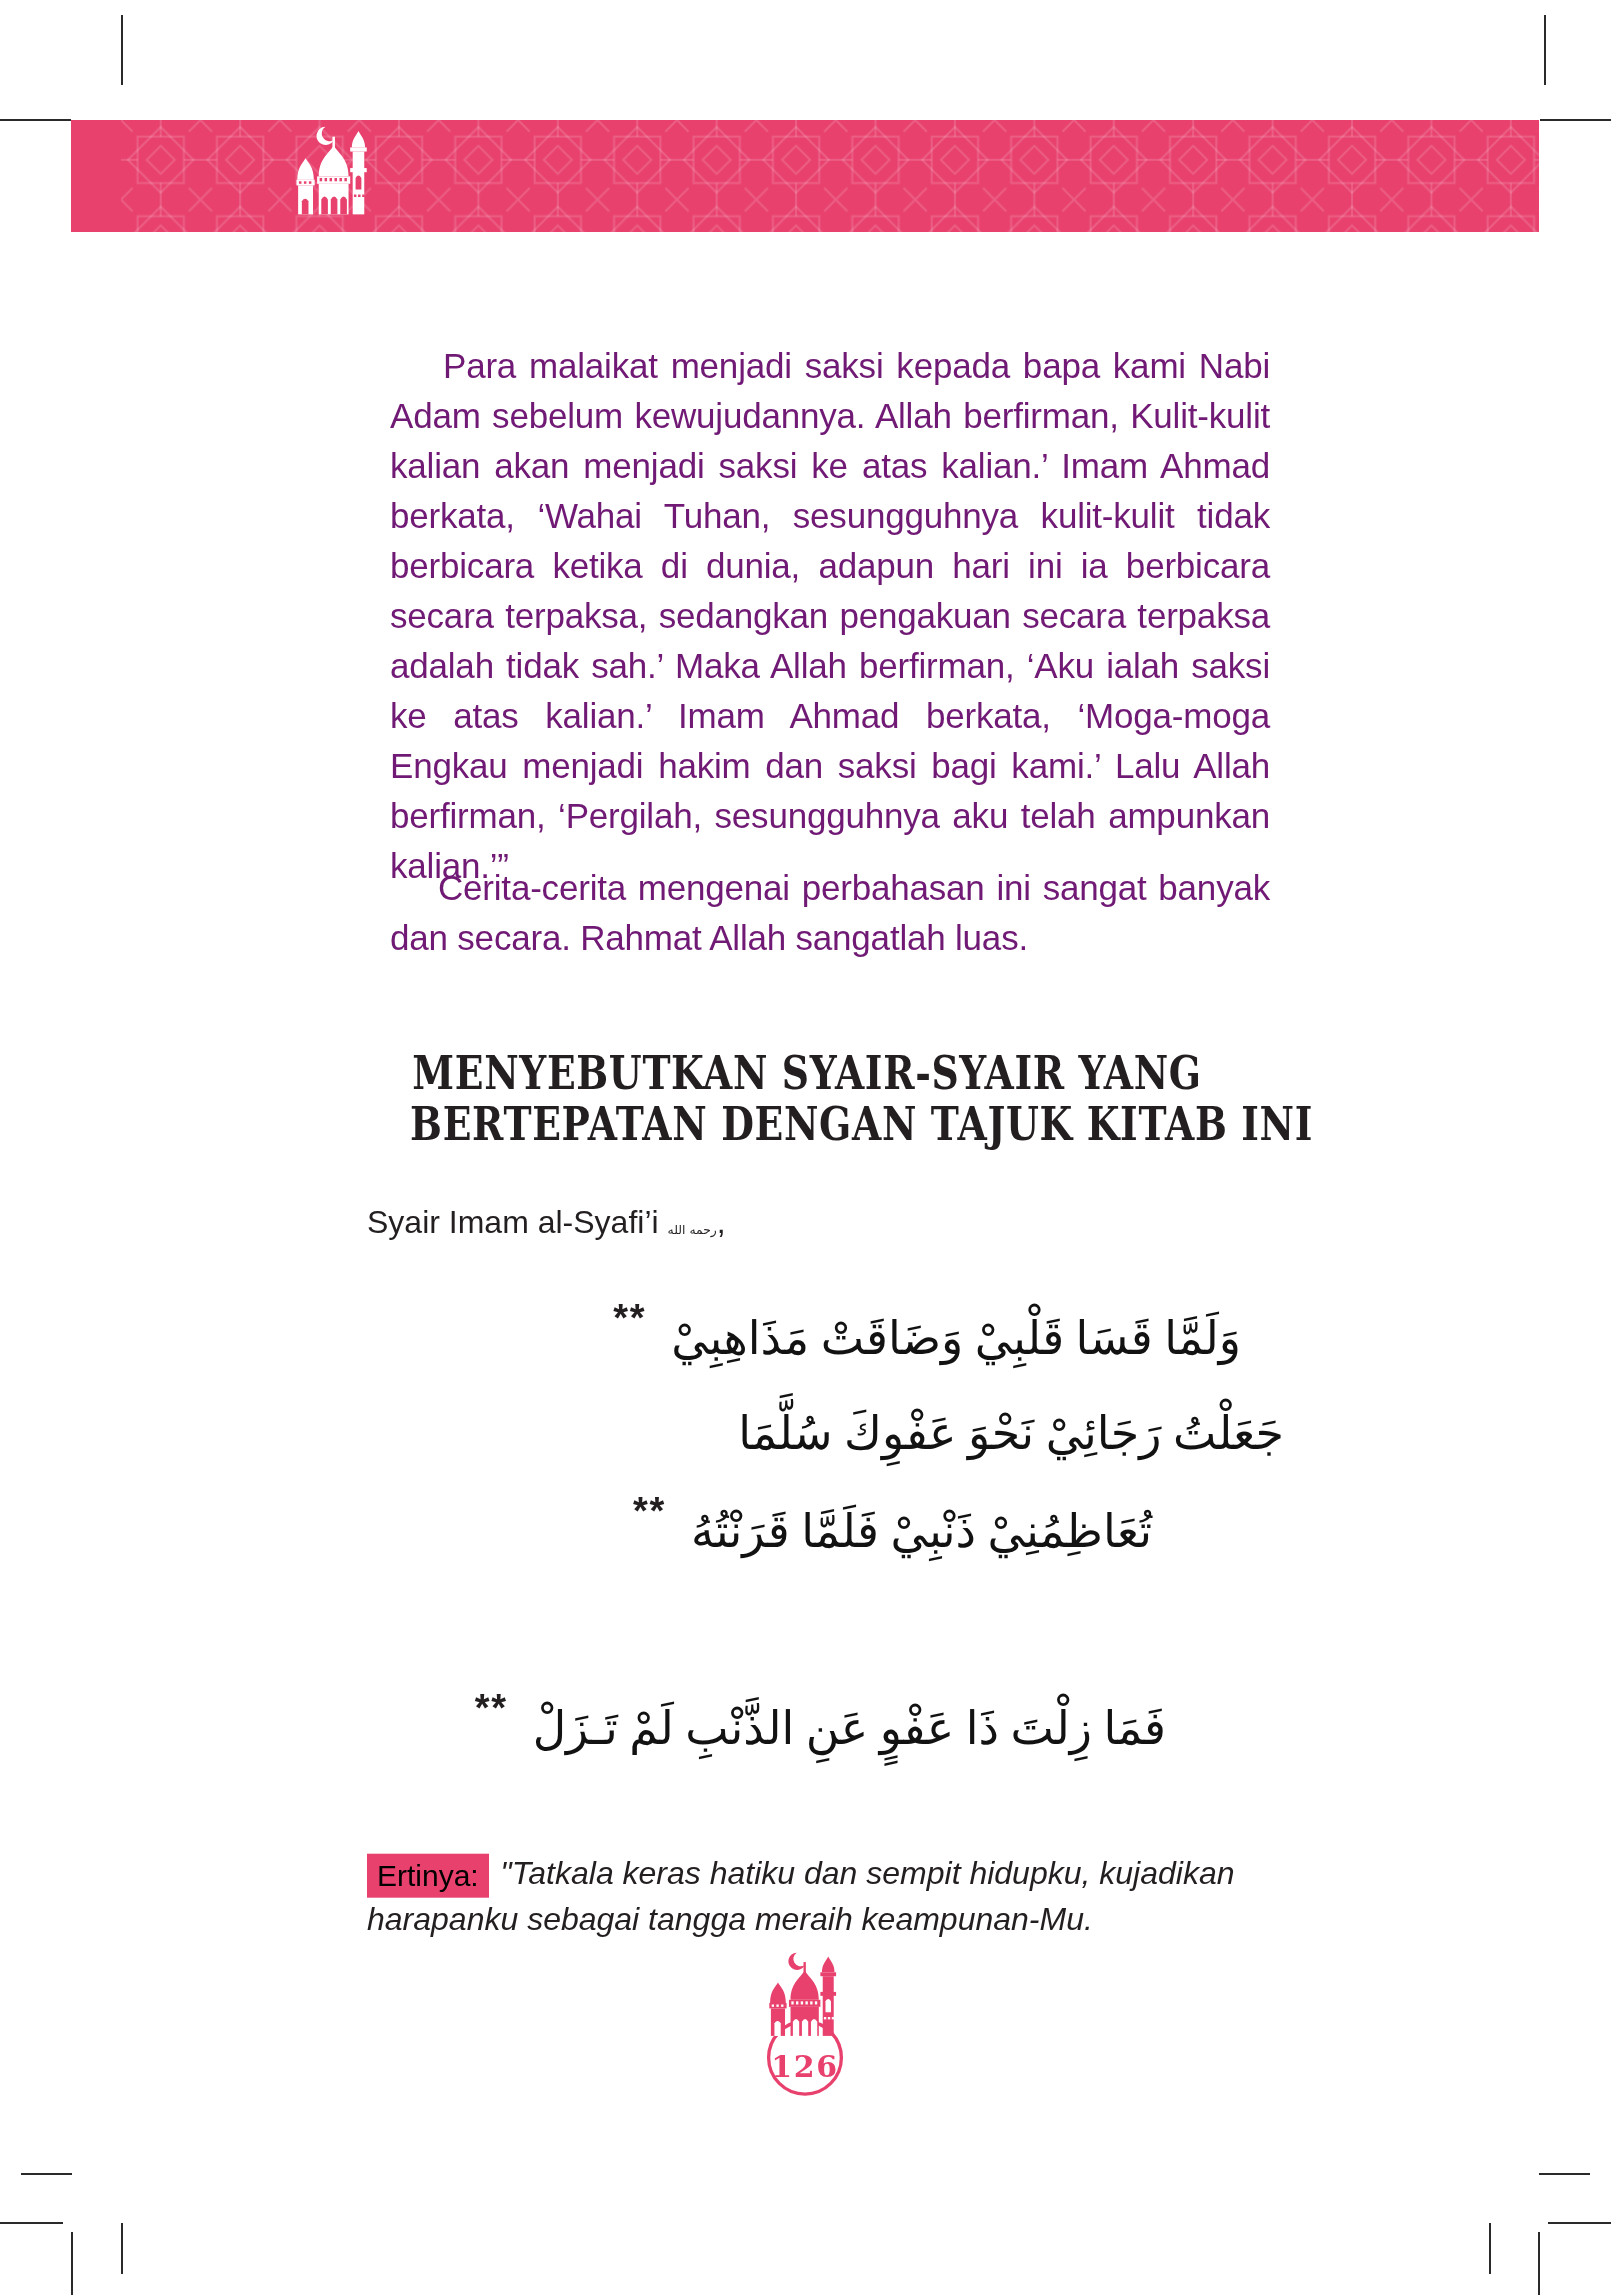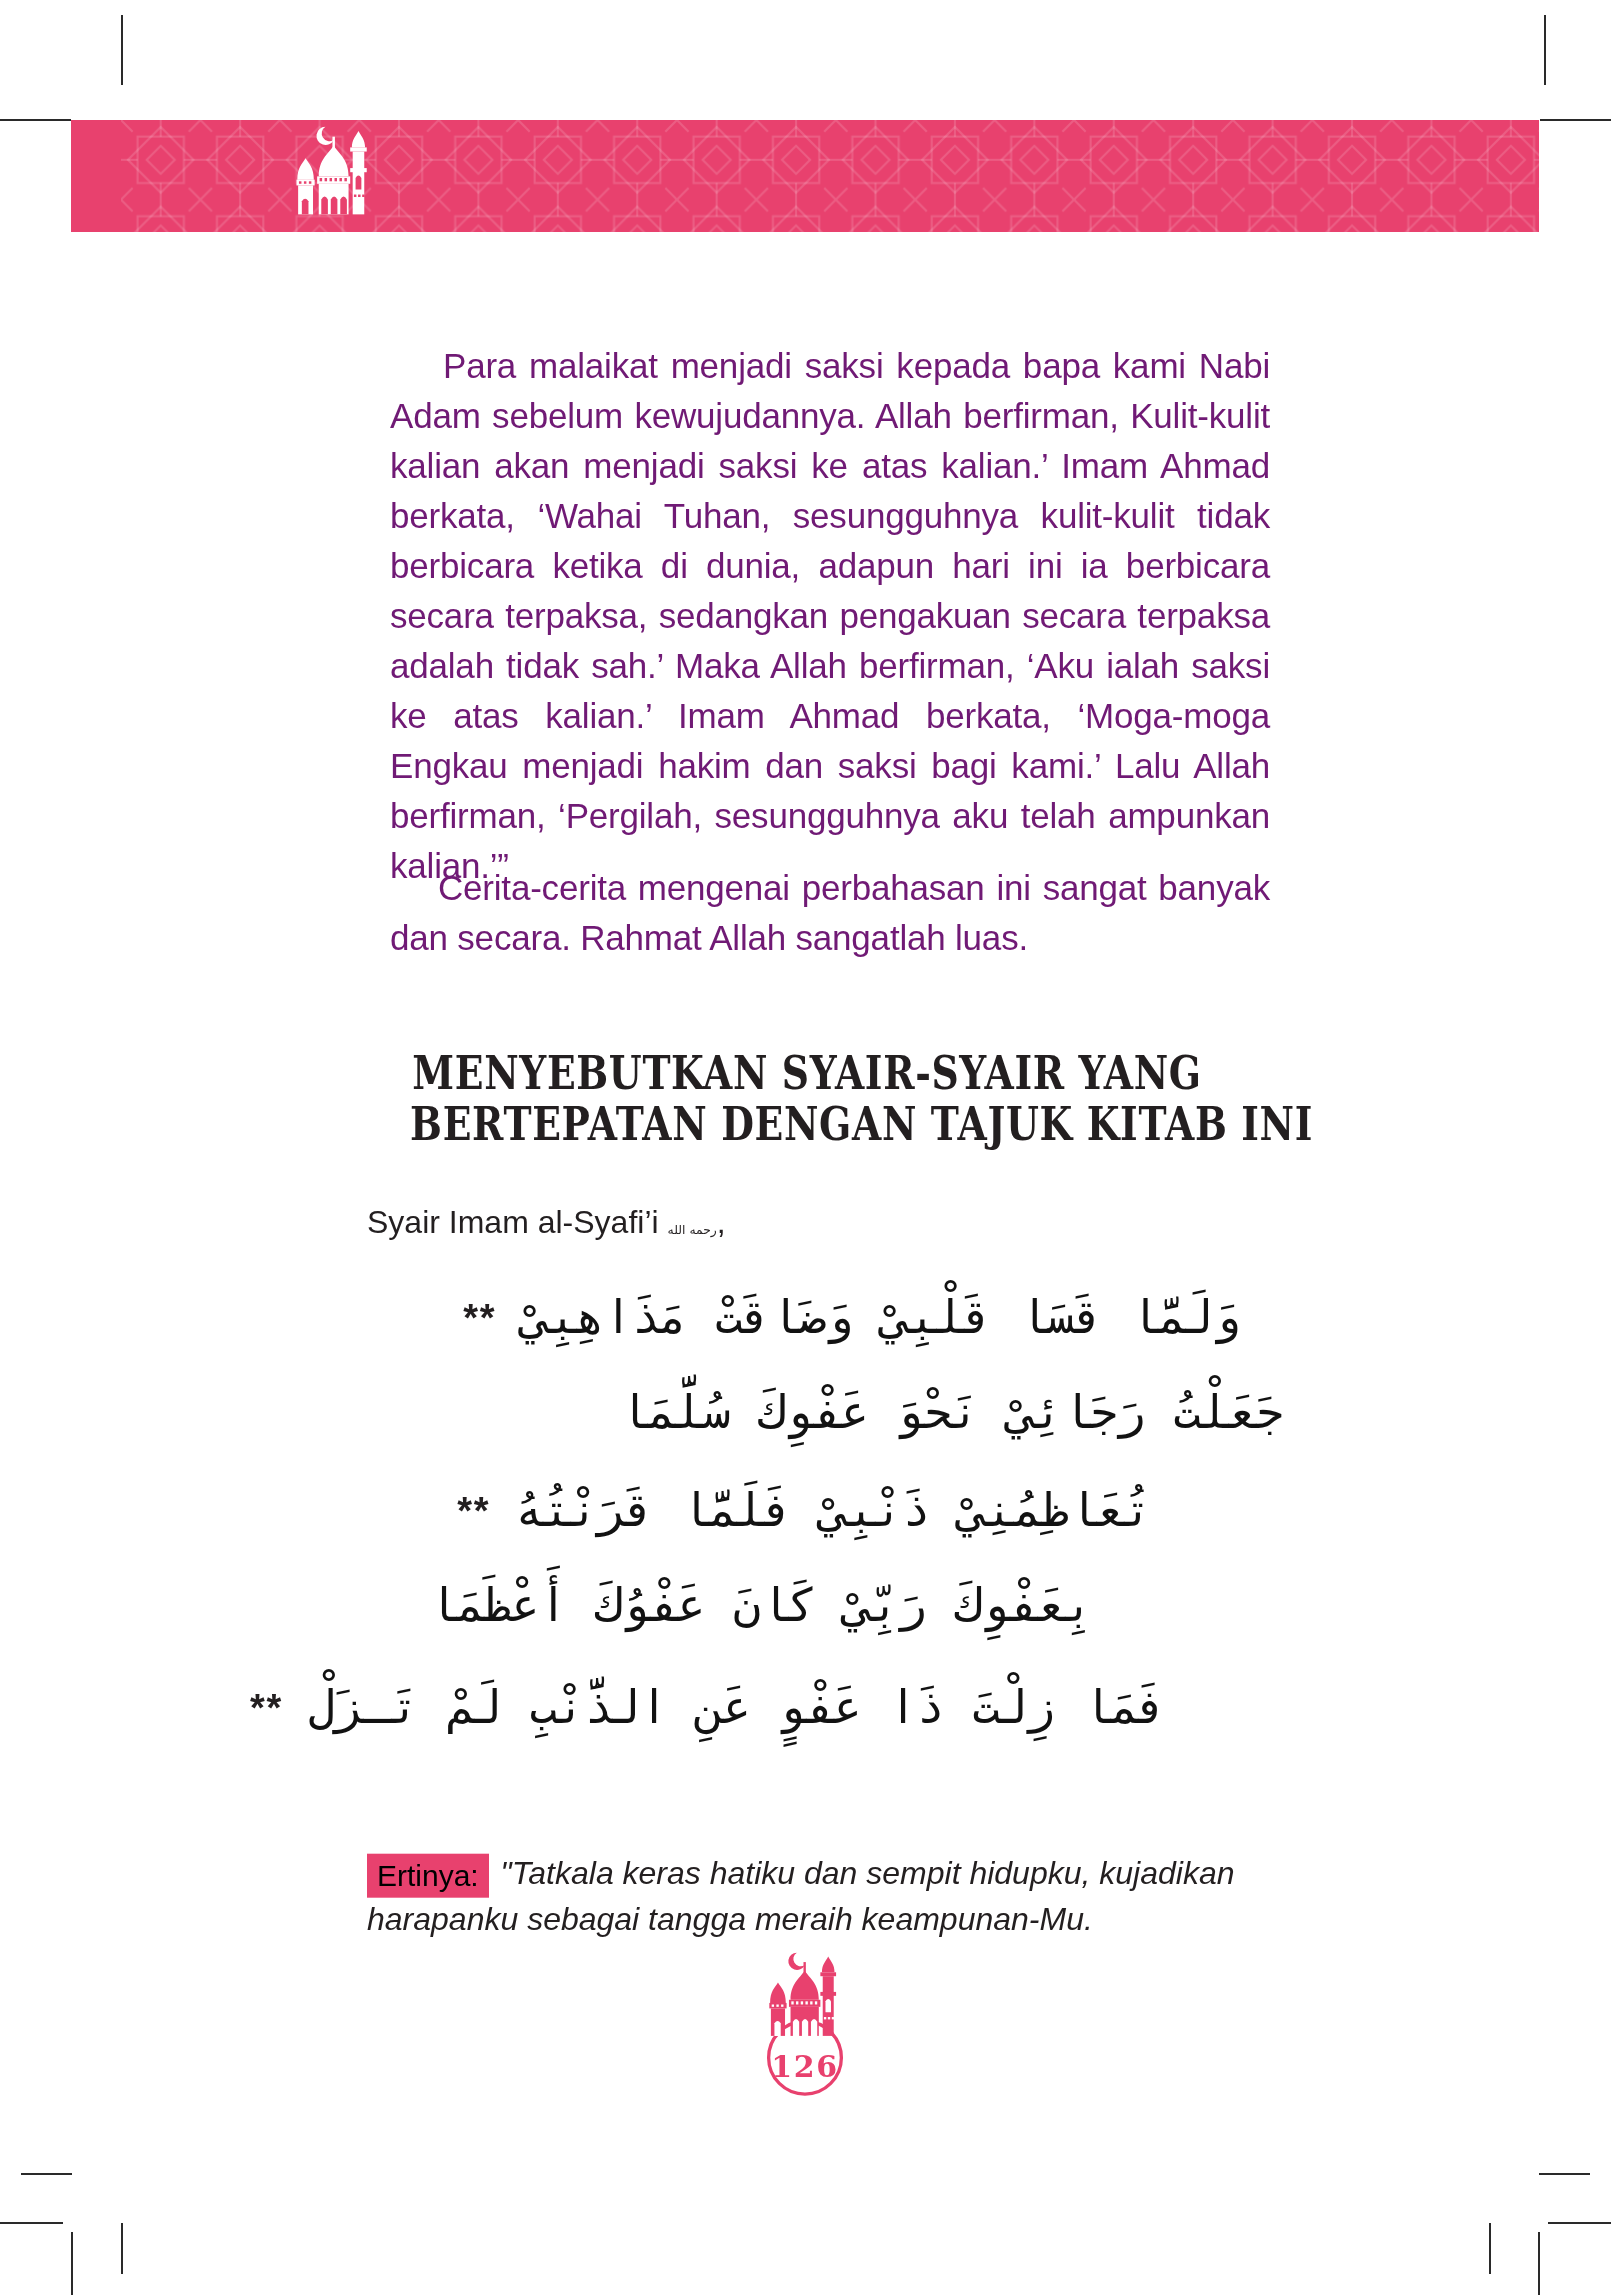--- a/index.html
+++ b/index.html
@@ -35,21 +35,21 @@
   
   .poem-intro{position:absolute;left:367px;top:1202px;font-size:32px;line-height:41px;color:#231f20;}
   .honorific{display:inline-block;font-family:"DejaVu Sans",sans-serif;font-size:12.4px;
     transform:translateY(0.8px);letter-spacing:0;}
 
   
   .poem-line{position:absolute;display:flex;align-items:center;}
   .star{font-size:38px;font-weight:bold;color:#231f20;line-height:1;align-self:flex-start;
         padding-top:11.6px;letter-spacing:1.7px;}
   .star:not(:empty){margin-right:25px;}
-  .ar{font-family:Liberation Mono, monospace;font-size:46px;line-height:1.5;color:#121212;white-space:nowrap;}
+  .ar{font-family:Liberation Serif, serif;font-size:46px;line-height:1.5;color:#121212;white-space:nowrap;margin-top:17px;}
   .pl1{right:370px;top:1287px;} .pl2{right:327px;top:1382px;} .pl3{right:459px;top:1480px;}
   .pl4{right:518px;top:1575px;} .pl5{right:445px;top:1677px;} .pl6{right:762px;top:1761px;}
 
   
   .translation{position:absolute;left:367px;top:1850px;width:906px;
     font-size:32px;line-height:46px;font-style:italic;color:#231f20;}
   .ertinya-label{display:inline-block;background:#e8416e;color:#000000;font-style:normal;
     font-size:30px;line-height:40px;padding:2px 10px;margin-right:11.6px;transform:translateY(1.7px);}
 
   
@@ -149,24 +149,20 @@
     <span class="ar" dir="rtl">وَلَمَّا قَسَا قَلْبِيْ وَضَاقَتْ مَذَاهِبِيْ</span>
   </div>
   <div class="poem-line pl2">
     <span class="star"></span>
     <span class="ar" dir="rtl">جَعَلْتُ رَجَائِيْ نَحْوَ عَفْوِكَ سُلَّمَا</span>
   </div>
   <div class="poem-line pl3">
     <span class="star">**</span>
     <span class="ar" dir="rtl">تُعَاظِمُنِيْ ذَنْبِيْ فَلَمَّا قَرَنْتُهُ</span>
   </div>
-  <div class="poem-line pl4">
-    <span class="star"></span>
-    <span class="ar" dir="rtl">بِعَفْوِكَ رَبِّيْ كَانَ عَفْوُكَ أَعْظَمَا</span>
-  </div>
   <div class="poem-line pl5">
     <span class="star">**</span>
     <span class="ar" dir="rtl">فَمَا زِلْتَ ذَا عَفْوٍ عَنِ الذَّنْبِ لَمْ تَـزَلْ</span>
   </div>
 
   <div class="translation">
     <span class="ertinya-label">Ertinya:</span><span>"Tatkala keras hatiku dan sempit hidupku, kujadikan harapanku sebagai tangga meraih keampunan-Mu.</span>
   </div>
 
   <svg class="footer-emblem" viewBox="0 0 150 186" xmlns="http://www.w3.org/2000/svg">

